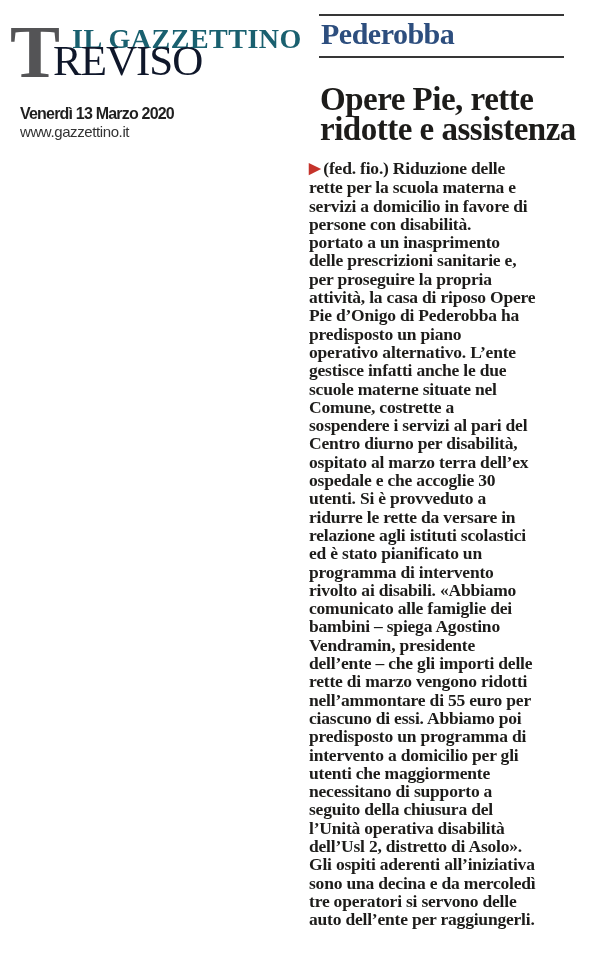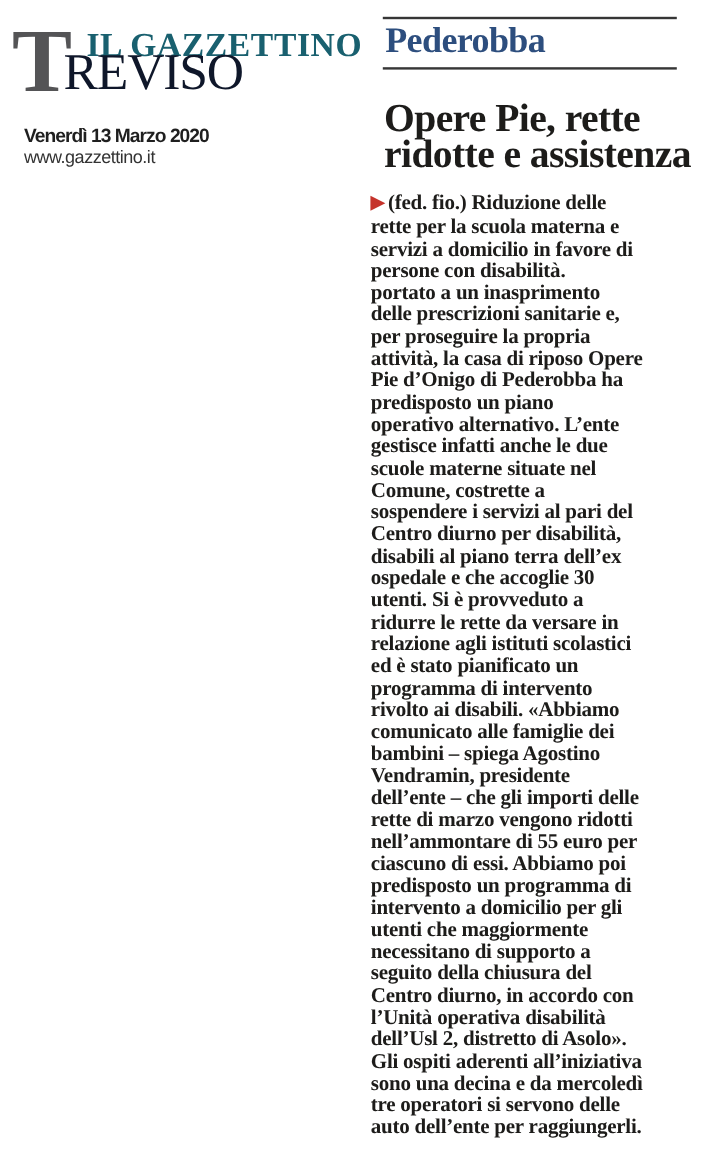--- a/index.html
+++ b/index.html
@@ -118,41 +118,40 @@
       <div class="body-line">per proseguire la propria</div>
       <div class="body-line">attività, la casa di riposo Opere</div>
       <div class="body-line">Pie d’Onigo di Pederobba ha</div>
       <div class="body-line">predisposto un piano</div>
       <div class="body-line">operativo alternativo. L’ente</div>
       <div class="body-line">gestisce infatti anche le due</div>
       <div class="body-line">scuole materne situate nel</div>
       <div class="body-line">Comune, costrette a</div>
       <div class="body-line">sospendere i servizi al pari del</div>
       <div class="body-line">Centro diurno per disabilità,</div>
-      <div class="body-line">disabili al piano terra dell’ex</div>
+      <div class="body-line">ospitato al marzo terra dell’ex</div>
       <div class="body-line">ospedale e che accoglie 30</div>
       <div class="body-line">utenti. Si è provveduto a</div>
       <div class="body-line">ridurre le rette da versare in</div>
       <div class="body-line">relazione agli istituti scolastici</div>
       <div class="body-line">ed è stato pianificato un</div>
       <div class="body-line">programma di intervento</div>
       <div class="body-line">rivolto ai disabili. «Abbiamo</div>
       <div class="body-line">comunicato alle famiglie dei</div>
       <div class="body-line">bambini – spiega Agostino</div>
       <div class="body-line">Vendramin, presidente</div>
       <div class="body-line">dell’ente – che gli importi delle</div>
       <div class="body-line">rette di marzo vengono ridotti</div>
       <div class="body-line">nell’ammontare di 55 euro per</div>
       <div class="body-line">ciascuno di essi. Abbiamo poi</div>
       <div class="body-line">predisposto un programma di</div>
       <div class="body-line">intervento a domicilio per gli</div>
       <div class="body-line">utenti che maggiormente</div>
       <div class="body-line">necessitano di supporto a</div>
       <div class="body-line">seguito della chiusura del</div>
-      <div class="body-line">Centro diurno, in accordo con</div>
       <div class="body-line">l’Unità operativa disabilità</div>
       <div class="body-line">dell’Usl 2, distretto di Asolo».</div>
       <div class="body-line">Gli ospiti aderenti all’iniziativa</div>
       <div class="body-line">sono una decina e da mercoledì</div>
       <div class="body-line">tre operatori si servono delle</div>
       <div class="body-line">auto dell’ente per raggiungerli.</div>
     </div>
 
 </div>
 

